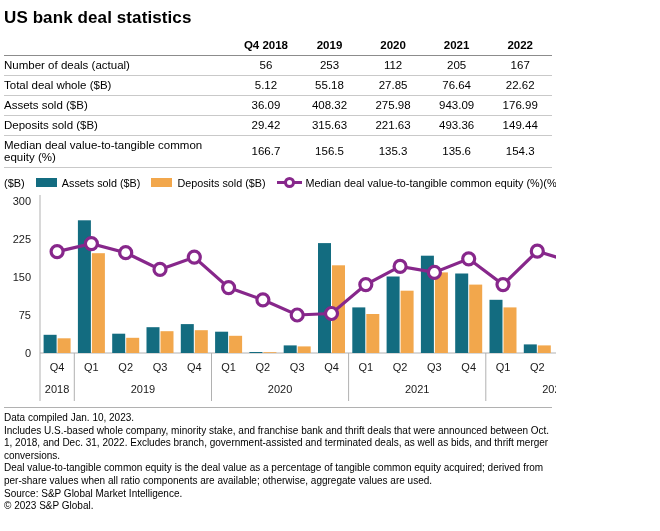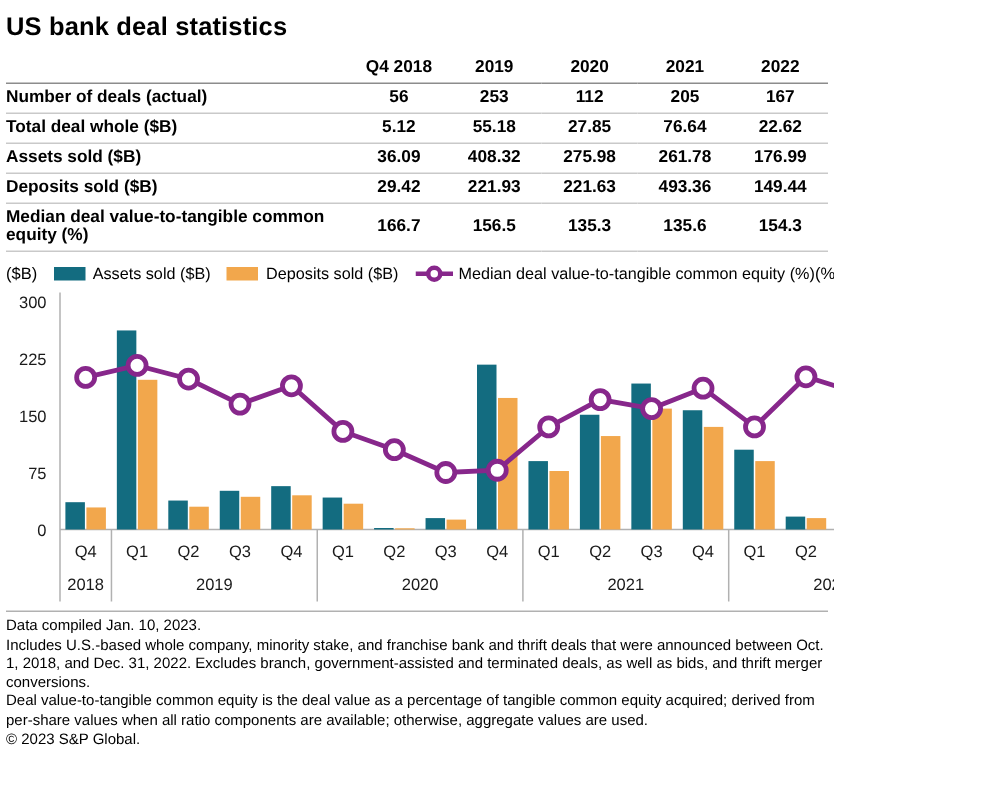--- a/index.html
+++ b/index.html
@@ -3,21 +3,21 @@
 <meta charset="utf-8">
 <style>
   html,body{margin:0;padding:0;background:#fff;}
   .page{
     width:556px;height:531px;box-sizing:border-box;
     padding:6px 4px 0 4px;overflow:hidden;position:relative;
     font-family:"Liberation Sans","DejaVu Sans",sans-serif;color:#000;background:#fff;
   }
   .title{font-size:17px;font-weight:700;margin:2px 0 8px 0;letter-spacing:.1px;}
   table.stats{width:100%;border-collapse:collapse;font-size:11.5px;table-layout:fixed;}
-  table.stats th,table.stats td{padding:3px 0 4px 0;font-weight:700;}
+  table.stats th,table.stats td{padding:3px 0 4px 0;font-weight:400;}
   table.stats thead th{font-weight:700;border-bottom:1px solid #8c8c8c;}
   table.stats td{border-bottom:1px solid #c9c9c9;}
   table.stats .lbl{text-align:left;}
   table.stats .num{text-align:center;}
   col.c-label{width:42%;}
   col.c-val{width:11.6%;}
   .legend{display:flex;align-items:center;margin-top:6px;height:17px;font-size:10.8px;white-space:nowrap;}
   .axis-unit{font-size:11px;}
   .axis-unit.right{margin-left:auto;}
   .li{display:flex;align-items:center;margin-left:11px;}
@@ -73,27 +73,27 @@
         <td class="num">55.18</td>
         <td class="num">27.85</td>
         <td class="num">76.64</td>
         <td class="num">22.62</td>
       </tr>
       <tr>
         <td class="lbl">Assets sold ($B)</td>
         <td class="num">36.09</td>
         <td class="num">408.32</td>
         <td class="num">275.98</td>
-        <td class="num">261.78</td>
+        <td class="num">943.09</td>
         <td class="num">176.99</td>
       </tr>
       <tr>
         <td class="lbl">Deposits sold ($B)</td>
         <td class="num">29.42</td>
-        <td class="num">221.93</td>
+        <td class="num">315.63</td>
         <td class="num">221.63</td>
         <td class="num">493.36</td>
         <td class="num">149.44</td>
       </tr>
       <tr>
         <td class="lbl">Median deal value-to-tangible common equity (%)</td>
         <td class="num">166.7</td>
         <td class="num">156.5</td>
         <td class="num">135.3</td>
         <td class="num">135.6</td>
@@ -218,16 +218,17 @@
         <circle cx="533.3" cy="58.2" r="6" fill="#fff" stroke="#87278b" stroke-width="3.2"></circle>
         <circle cx="567.6" cy="68.8" r="6" fill="#fff" stroke="#87278b" stroke-width="3.2"></circle>
         <circle cx="601.9" cy="68.8" r="6" fill="#fff" stroke="#87278b" stroke-width="3.2"></circle>
       </svg>
     </div>
 
   <div class="foot">
     <p>Data compiled Jan. 10, 2023.</p>
     <p>Includes U.S.-based whole company, minority stake, and franchise bank and thrift deals that were announced between Oct. 1, 2018, and Dec. 31, 2022. Excludes branch, government-assisted and terminated deals, as well as bids, and thrift merger conversions.</p>
     <p>Deal value-to-tangible common equity is the deal value as a percentage of tangible common equity acquired; derived from per-share values when all ratio components are available; otherwise, aggregate values are used.</p>
+    <p>Source: S&amp;P Global Market Intelligence.</p>
     <p>© 2023 S&amp;P Global.</p>
   </div>
 
 </div>
 
 </body></html>

